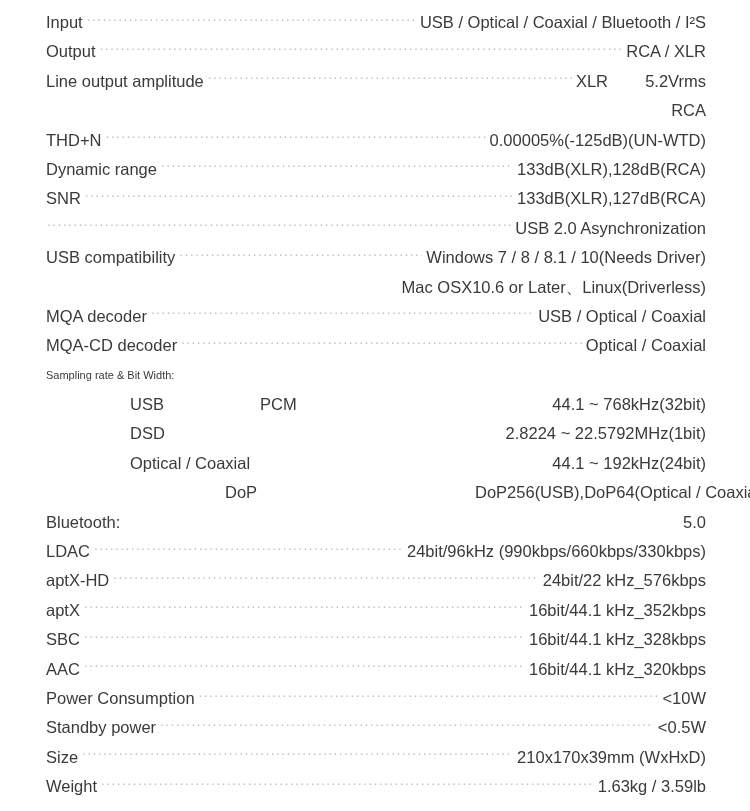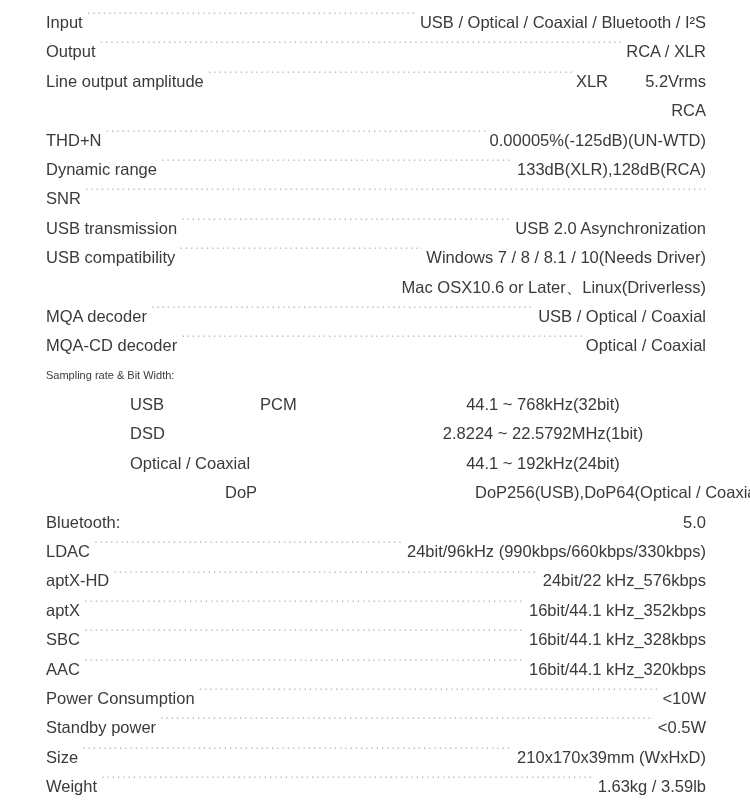--- a/index.html
+++ b/index.html
@@ -24,21 +24,21 @@
   .spec-list {
     position: absolute;
     left: 46px;
     top: 8px;
     width: 660px;
   }
 
   
   .row {
     display: flex;
-    align-items: flex-start;
+    align-items: center;
     width: 100%;
     height: 29.4px;
     font-size: 16.5px;
     line-height: 29.4px;
     white-space: nowrap;
   }
   .row .label {
     flex: 0 0 auto;
     padding-right: 3px;
   }
@@ -130,21 +130,21 @@
     flex: 0 0 auto;
     width: 130px;
     margin-left: 84px;
   }
   .samp-row .col-b {
     flex: 0 0 auto;
     width: 120px;
   }
   .samp-row .col-c {
     flex: 1 1 auto;
-    text-align: center;
+    text-align: right;
   }
   .samp-row.indent .col-a { margin-left: 179px; }
 </style>
 </head>
 <body>
 
 <div id="spec-sheet">
   <div class="spec-list">
 
     <div class="row">
@@ -178,24 +178,24 @@
 
     <div class="row">
       <span class="label">Dynamic range</span>
       <span class="leader"></span>
       <span class="value">133dB(XLR),128dB(RCA)</span>
     </div>
 
     <div class="row">
       <span class="label">SNR</span>
       <span class="leader"></span>
-    </div>
-
-    <div class="row">
-      <span class="label">USB transmission</span>
+      <span class="value">133dB(XLR),127dB(RCA)</span>
+    </div>
+
+    <div class="row">
       <span class="leader"></span>
       <span class="value">USB 2.0 Asynchronization</span>
     </div>
 
     <div class="row">
       <span class="label">USB compatibility</span>
       <span class="leader"></span>
       <span class="value">Windows 7 / 8 / 8.1 / 10(Needs Driver)</span>
     </div>
 

